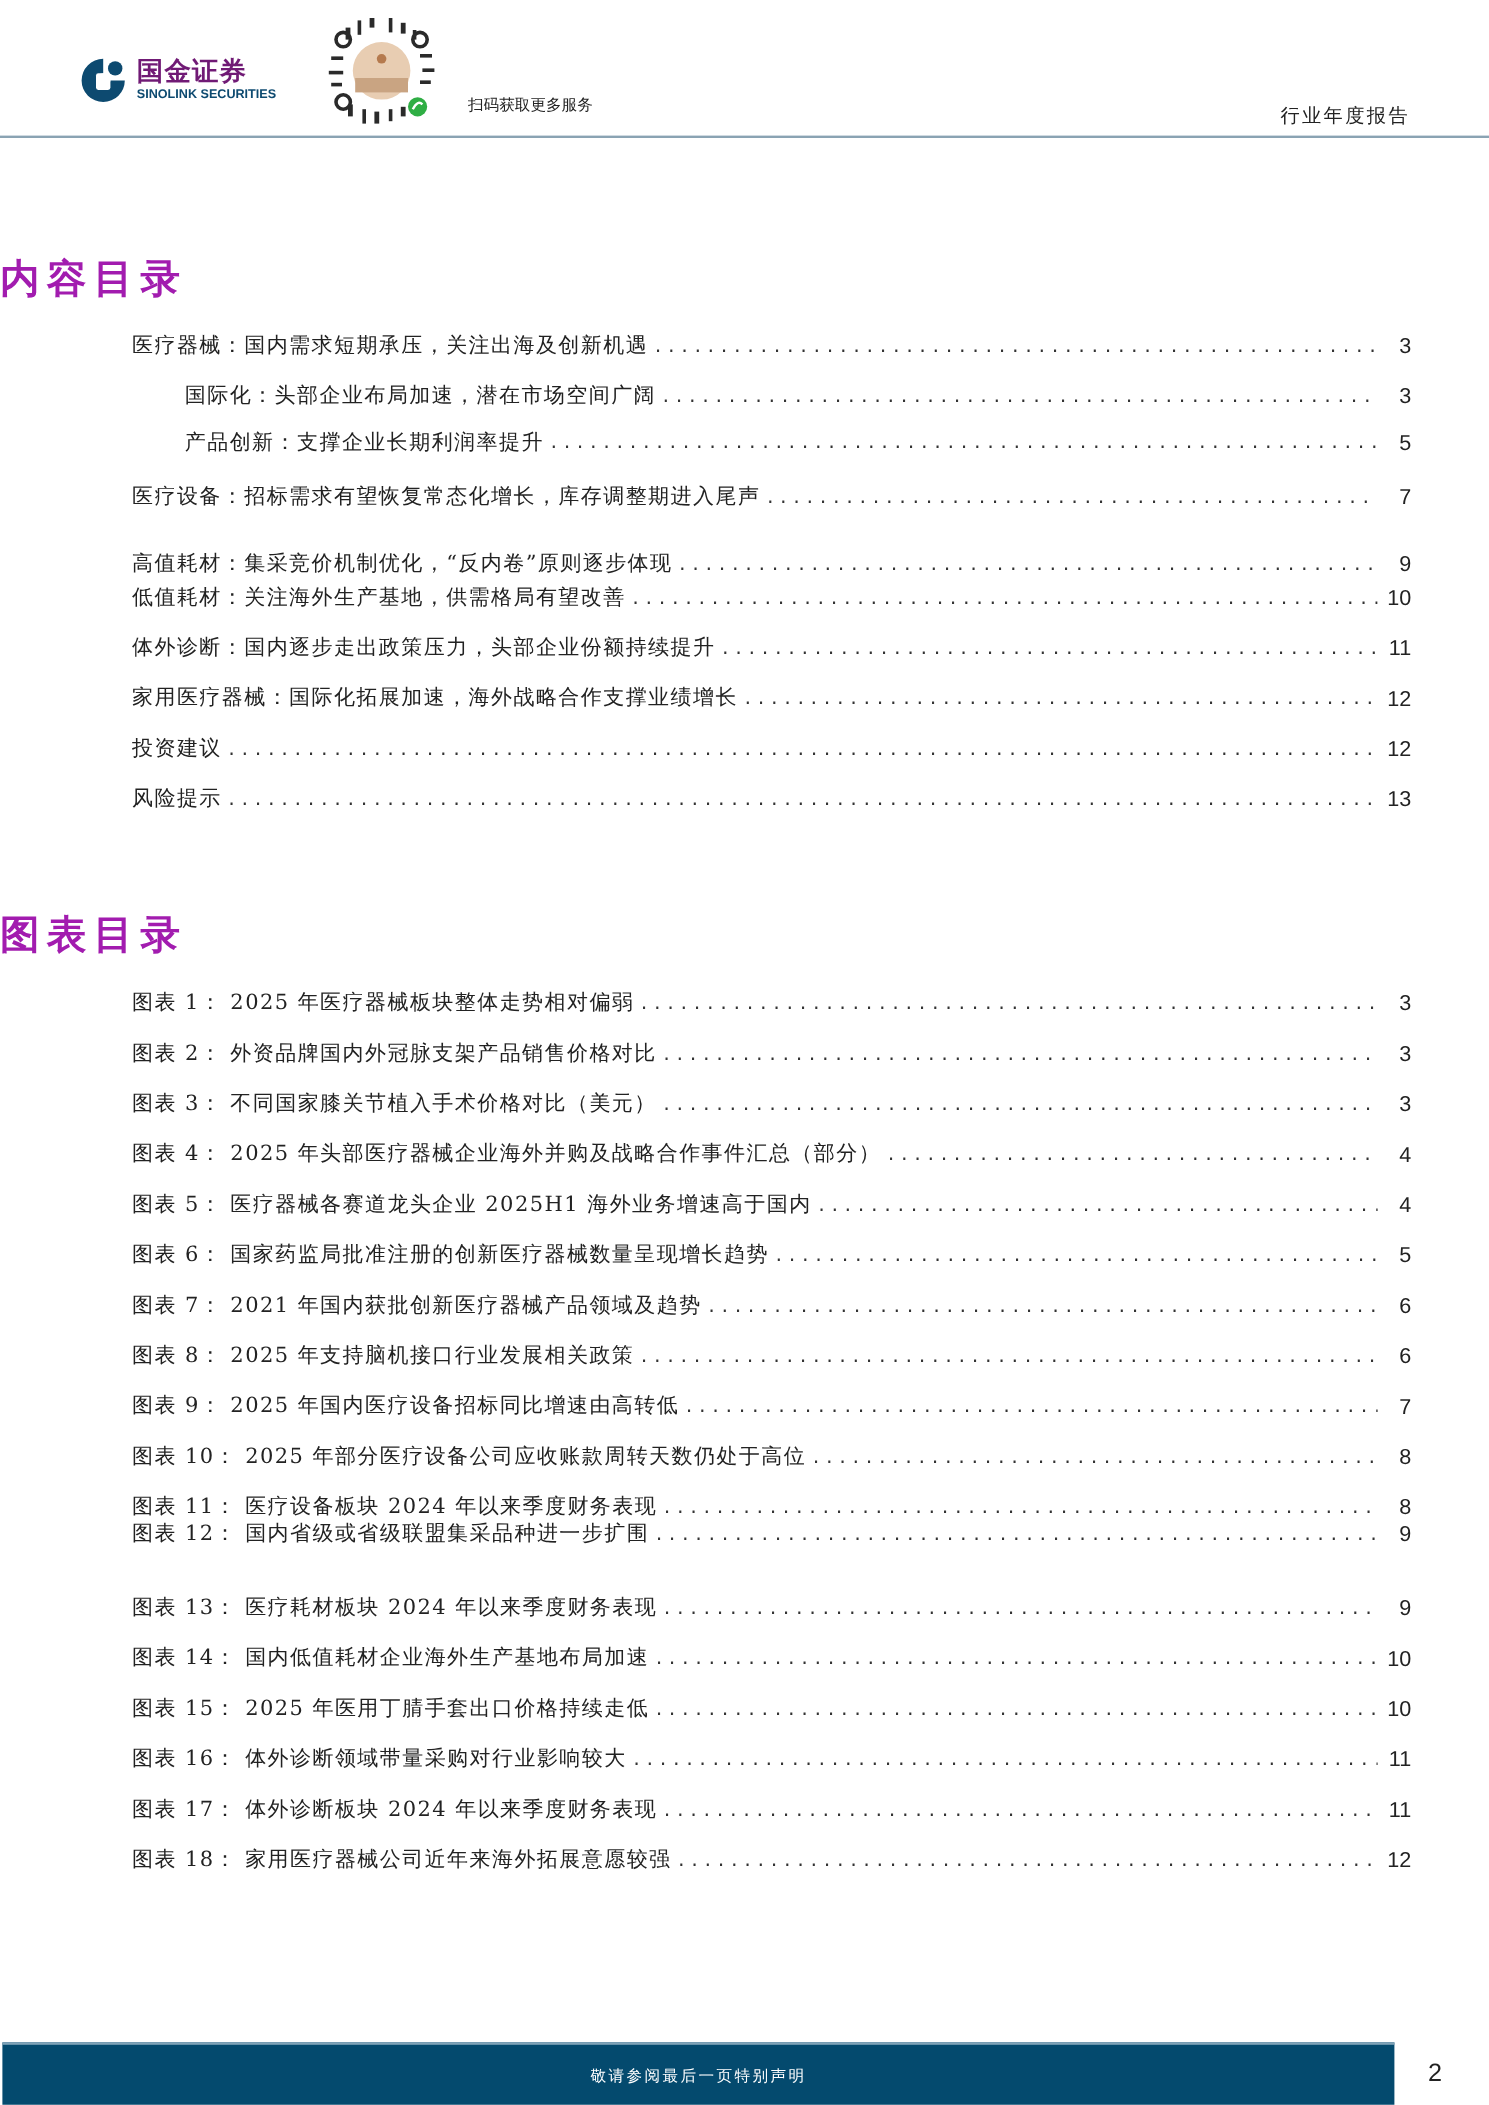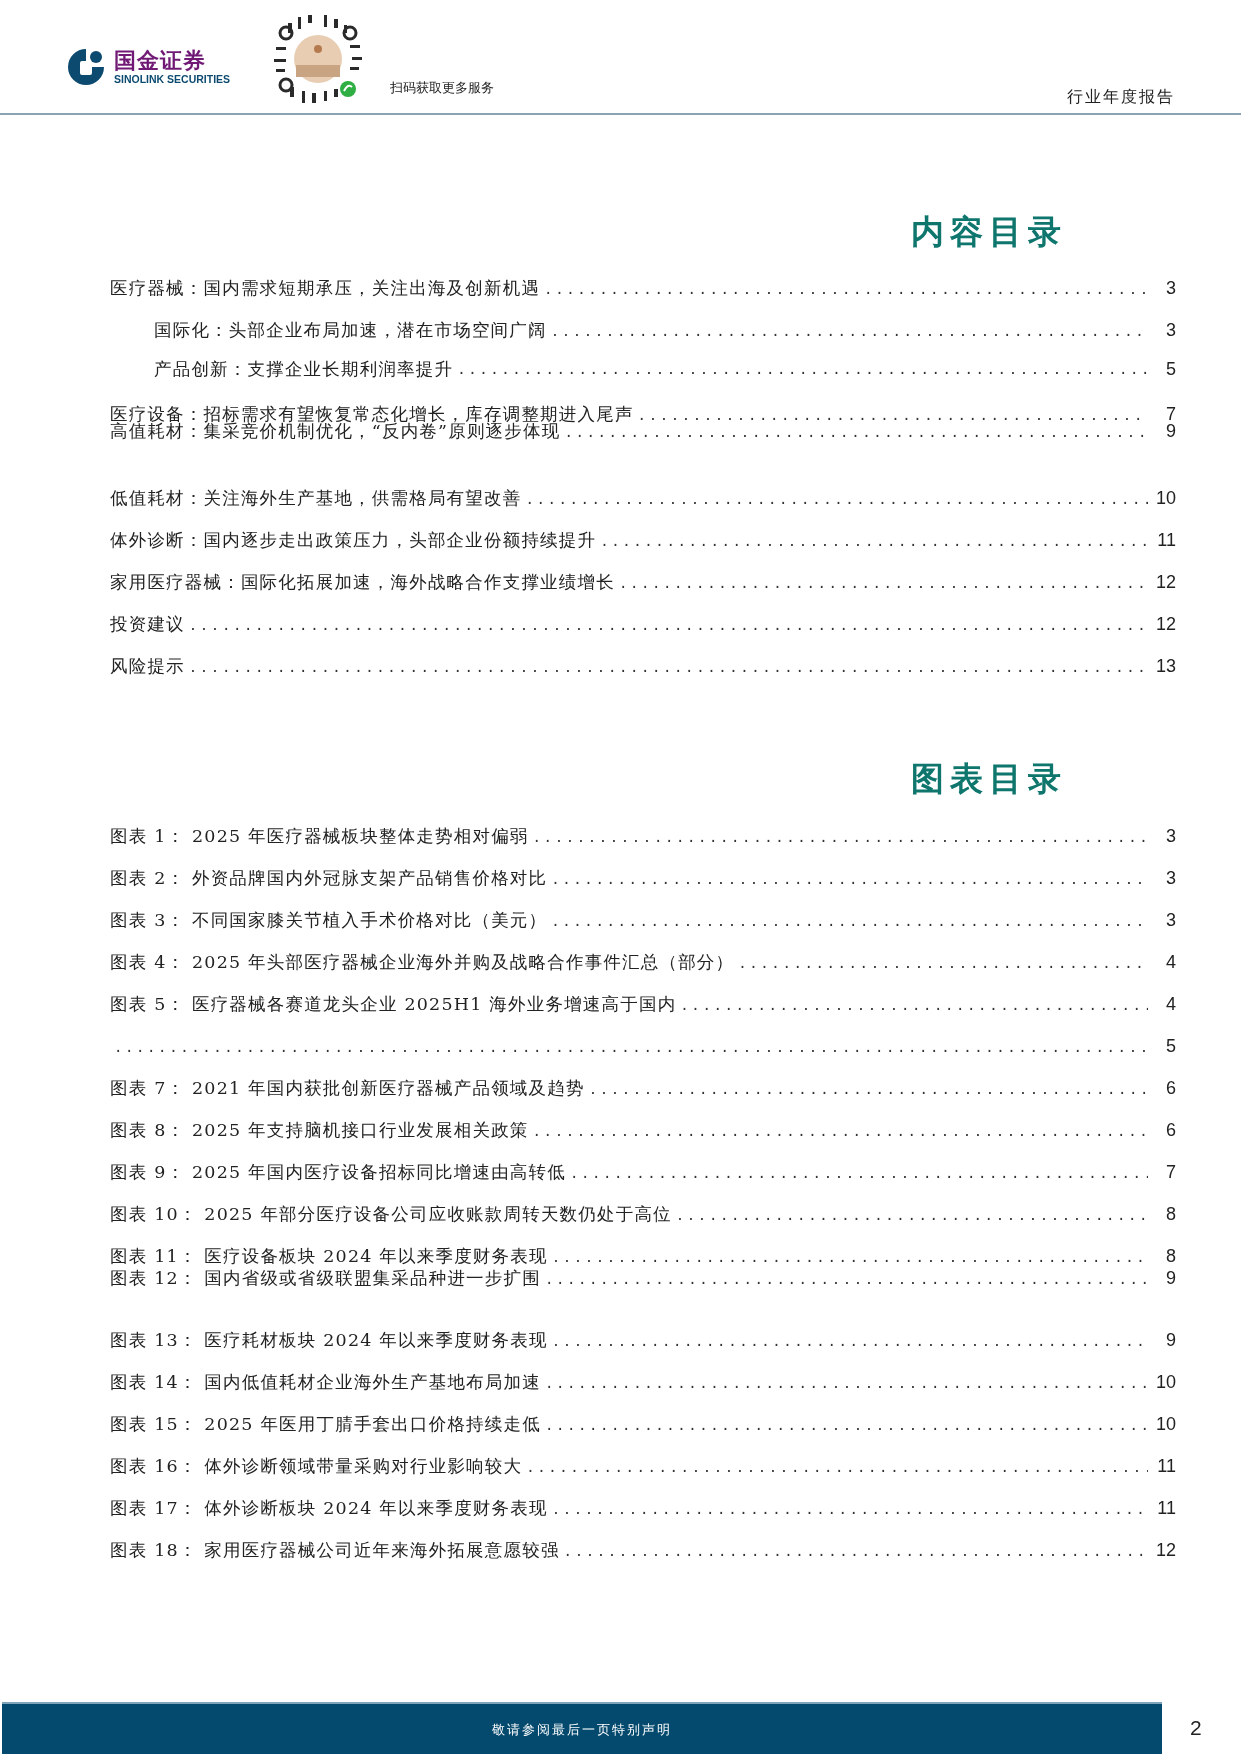--- a/index.html
+++ b/index.html
@@ -8,21 +8,21 @@
   .logo { position:absolute; left:66px; top:47px; display:flex; align-items:center; }
   .logo-mark { width:40px; height:40px; position:relative; }
   .logo-text { margin-left:8px; }
   .logo-cn { font-family:"DejaVu Sans", sans-serif; font-weight:bold; font-size:22px; color:#701a75; letter-spacing:1px; line-height:24px; }
   .logo-en { font-family:"Liberation Sans", sans-serif; font-weight:bold; font-size:10.5px; color:#0d4a70; line-height:13px; }
   .qr { position:absolute; left:268px; top:9px; width:100px; height:100px; }
   .scan-text { position:absolute; left:390px; top:79px; font-family:"DejaVu Sans", sans-serif; font-size:13px; color:#222; }
   .report-type { position:absolute; right:66px; top:87px; font-family:"DejaVu Serif", serif; font-size:16px; color:#222; letter-spacing:2px; }
   .header-rule { position:absolute; left:0; top:113px; width:1241px; height:2px; background:#8aa3b3; }
 
-  .section-title { position:absolute; left:0; width:1067px; text-align:right; font-family:"DejaVu Serif", serif; font-weight:bold; font-size:33px; color:#0f766e; letter-spacing:6px; }
+  .section-title { position:absolute; left:0; width:1067px; text-align:left; font-family:"DejaVu Serif", serif; font-weight:bold; font-size:33px; color:#a21caf; letter-spacing:6px; }
 
   .toc { position:absolute; left:110px; width:1066px; }
   .toc-row { position:absolute; left:0; width:1066px; height:30px; display:flex; align-items:flex-end; font-size:17.5px; line-height:24px; }
   .toc-row .lbl { white-space:nowrap; letter-spacing:1.2px; color:#222; }
   .toc-row .dots { flex:1; overflow:hidden; white-space:nowrap; margin:0 6px 0 4px; font-family:"DejaVu Sans Mono", monospace; font-size:14px; letter-spacing:2.6px; color:#333; line-height:22px; }
   .toc-row .pg { font-family:"Liberation Sans", sans-serif; font-size:18px; color:#222; min-width:22px; text-align:right; }
   .indent { padding-left:44px; box-sizing:border-box; }
 
   .footer { position:absolute; left:0; top:1700px; width:1241px; height:54px; }
   .footer-bar { position:absolute; left:2px; top:2px; width:1160px; height:52px; background:#044a6e; border-top:2px solid #7fa3b8; display:flex; align-items:center; justify-content:center; }
@@ -101,21 +101,21 @@
   <div class="toc-row indent" style="top:354px;align-items:center;">
       <span class="lbl">产品创新：支撑企业长期利润率提升</span>
       <span class="dots">................................................................................................................................................</span>
       <span class="pg">5</span>
     </div>
   <div class="toc-row" style="top:396px;">
       <span class="lbl">医疗设备：招标需求有望恢复常态化增长，库存调整期进入尾声</span>
       <span class="dots">................................................................................................................................................</span>
       <span class="pg">7</span>
     </div>
-  <div class="toc-row" style="top:413px;">
+  <div class="toc-row" style="top:452px;">
       <span class="lbl">高值耗材：集采竞价机制优化，“反内卷”原则逐步体现</span>
       <span class="dots">................................................................................................................................................</span>
       <span class="pg">9</span>
     </div>
   <div class="toc-row" style="top:480px;">
       <span class="lbl">低值耗材：关注海外生产基地，供需格局有望改善</span>
       <span class="dots">................................................................................................................................................</span>
       <span class="pg">10</span>
     </div>
   <div class="toc-row" style="top:522px;">
@@ -162,20 +162,21 @@
       <span class="lbl"><span>图表 4：</span> <span>2025 年头部医疗器械企业海外并购及战略合作事件汇总（部分）</span></span>
       <span class="dots">................................................................................................................................................</span>
       <span class="pg">4</span>
     </div>
   <div class="toc-row" style="top:986px;">
       <span class="lbl"><span>图表 5：</span> <span>医疗器械各赛道龙头企业 2025H1 海外业务增速高于国内</span></span>
       <span class="dots">................................................................................................................................................</span>
       <span class="pg">4</span>
     </div>
   <div class="toc-row" style="top:1028px;">
+      <span class="lbl"><span>图表 6：</span> <span>国家药监局批准注册的创新医疗器械数量呈现增长趋势</span></span>
       <span class="dots">................................................................................................................................................</span>
       <span class="pg">5</span>
     </div>
   <div class="toc-row" style="top:1070px;">
       <span class="lbl"><span>图表 7：</span> <span>2021 年国内获批创新医疗器械产品领域及趋势</span></span>
       <span class="dots">................................................................................................................................................</span>
       <span class="pg">6</span>
     </div>
   <div class="toc-row" style="top:1112px;">
       <span class="lbl"><span>图表 8：</span> <span>2025 年支持脑机接口行业发展相关政策</span></span>

